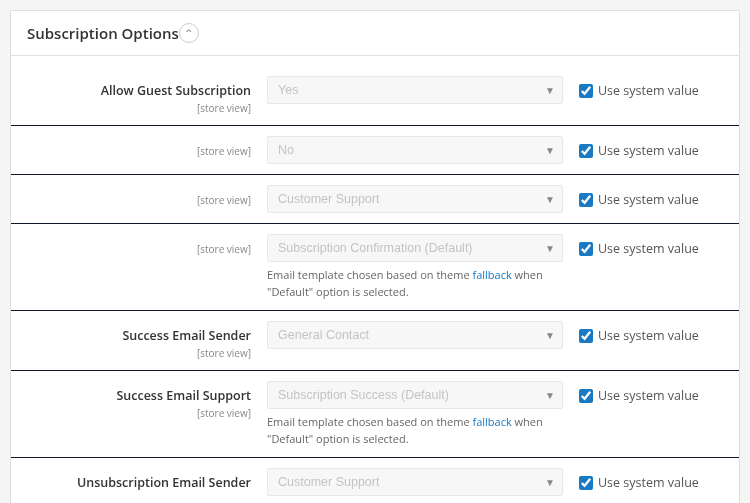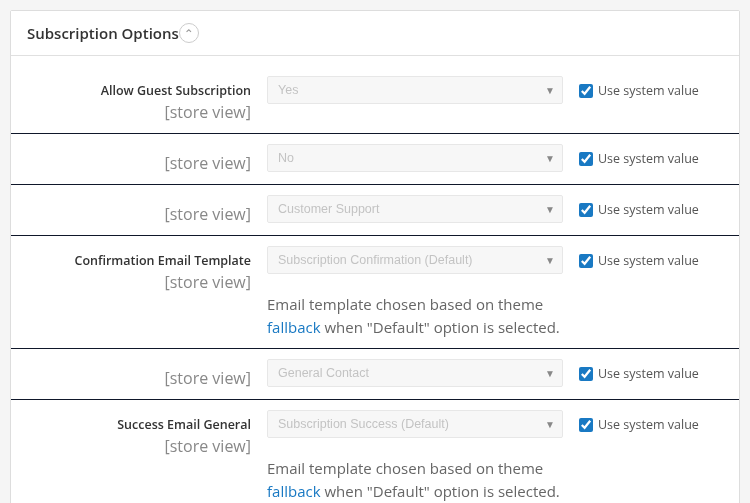--- a/index.html
+++ b/index.html
@@ -60,21 +60,21 @@
       padding-right: 16px;
       padding-top: 6px;
     }
     .field-label {
       font-size: 12.5px;
       font-weight: 600;
       color: #333;
       display: block;
     }
     .store-view-tag {
-      font-size: 16px;
+      font-size: 10px;
       color: #888;
       display: block;
       margin-top: 2px;
     }
     .input-col {
       flex: 1;
       max-width: 310px;
     }
     .select-wrapper {
       position: relative;
@@ -101,23 +101,23 @@
     .select-arrow {
       position: absolute;
       right: 8px;
       top: 50%;
       transform: translateY(-50%);
       pointer-events: none;
       color: #888;
       font-size: 10px;
     }
     .hint-text {
-      font-size: 15px;
+      font-size: 11px;
       color: #666;
-      margin-top: 19px;
+      margin-top: 5px;
       line-height: 1.5;
     }
     .hint-text a {
       color: #1979c3;
       text-decoration: none;
     }
     .checkbox-col {
       width: 160px;
       min-width: 160px;
       display: flex;
@@ -187,51 +187,51 @@
         </div>
         <div class="checkbox-col">
           <label class="checkbox-label">
             <input type="checkbox" class="form-checkbox" checked="" style="">
             <span>Use system value</span>
           </label>
         </div>
       </div>
       <div class="form-row">
         <div class="label-col">
-          <span class="field-label">Confirmation Email Template</span>
           <span class="store-view-tag">[store view]</span>
         </div>
         <div class="input-col">
           <div class="select-wrapper"><select class="form-select" disabled=""><option value="Subscription Confirmation (Default)">Subscription Confirmation (Default)</option></select><span class="select-arrow">▼</span></div>
           <div class="hint-text">Email template chosen based on theme <a href="#">fallback</a> when "Default" option is selected.</div>
         </div>
         <div class="checkbox-col">
           <label class="checkbox-label">
             <input type="checkbox" class="form-checkbox" checked="" style="">
             <span>Use system value</span>
           </label>
         </div>
       </div>
       <div class="form-row">
         <div class="label-col">
+          <span class="field-label">Success Email Sender</span>
           <span class="store-view-tag">[store view]</span>
         </div>
         <div class="input-col">
           <div class="select-wrapper"><select class="form-select" disabled=""><option value="General Contact">General Contact</option><option value="Customer Support">Customer Support</option></select><span class="select-arrow">▼</span></div>
         </div>
         <div class="checkbox-col">
           <label class="checkbox-label">
             <input type="checkbox" class="form-checkbox" checked="" style="">
             <span>Use system value</span>
           </label>
         </div>
       </div>
       <div class="form-row">
         <div class="label-col">
-          <span class="field-label">Success Email General</span>
+          <span class="field-label">Success Email Support</span>
           <span class="store-view-tag">[store view]</span>
         </div>
         <div class="input-col">
           <div class="select-wrapper"><select class="form-select" disabled=""><option value="Subscription Success (Default)">Subscription Success (Default)</option></select><span class="select-arrow">▼</span></div>
           <div class="hint-text">Email template chosen based on theme <a href="#">fallback</a> when "Default" option is selected.</div>
         </div>
         <div class="checkbox-col">
           <label class="checkbox-label">
             <input type="checkbox" class="form-checkbox" checked="" style="">
             <span>Use system value</span>

